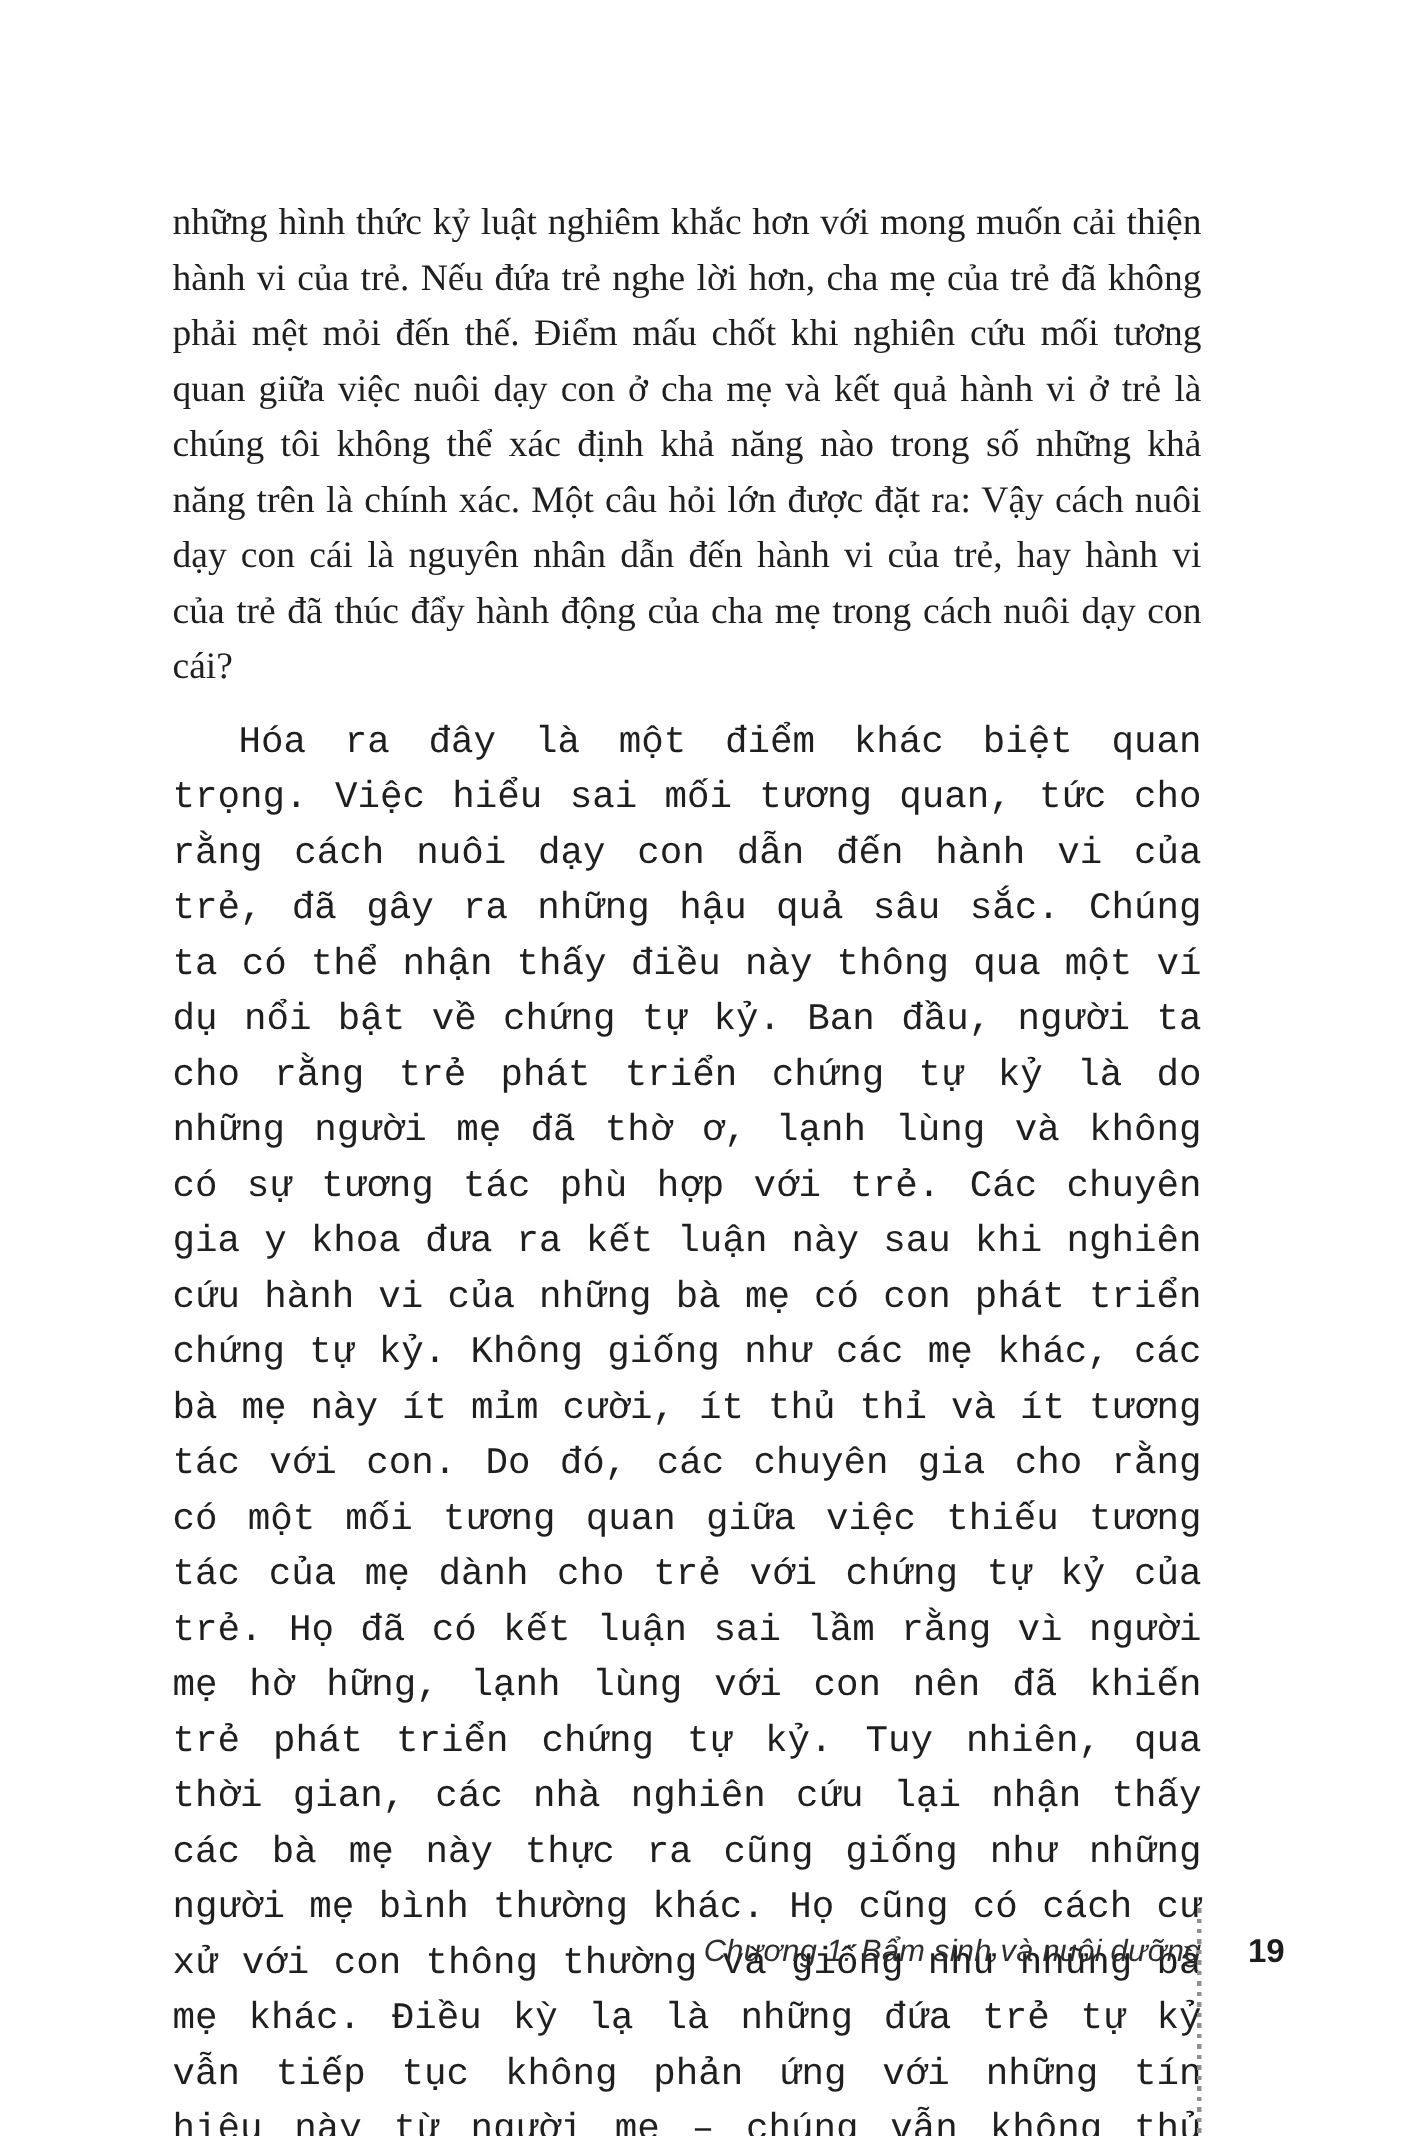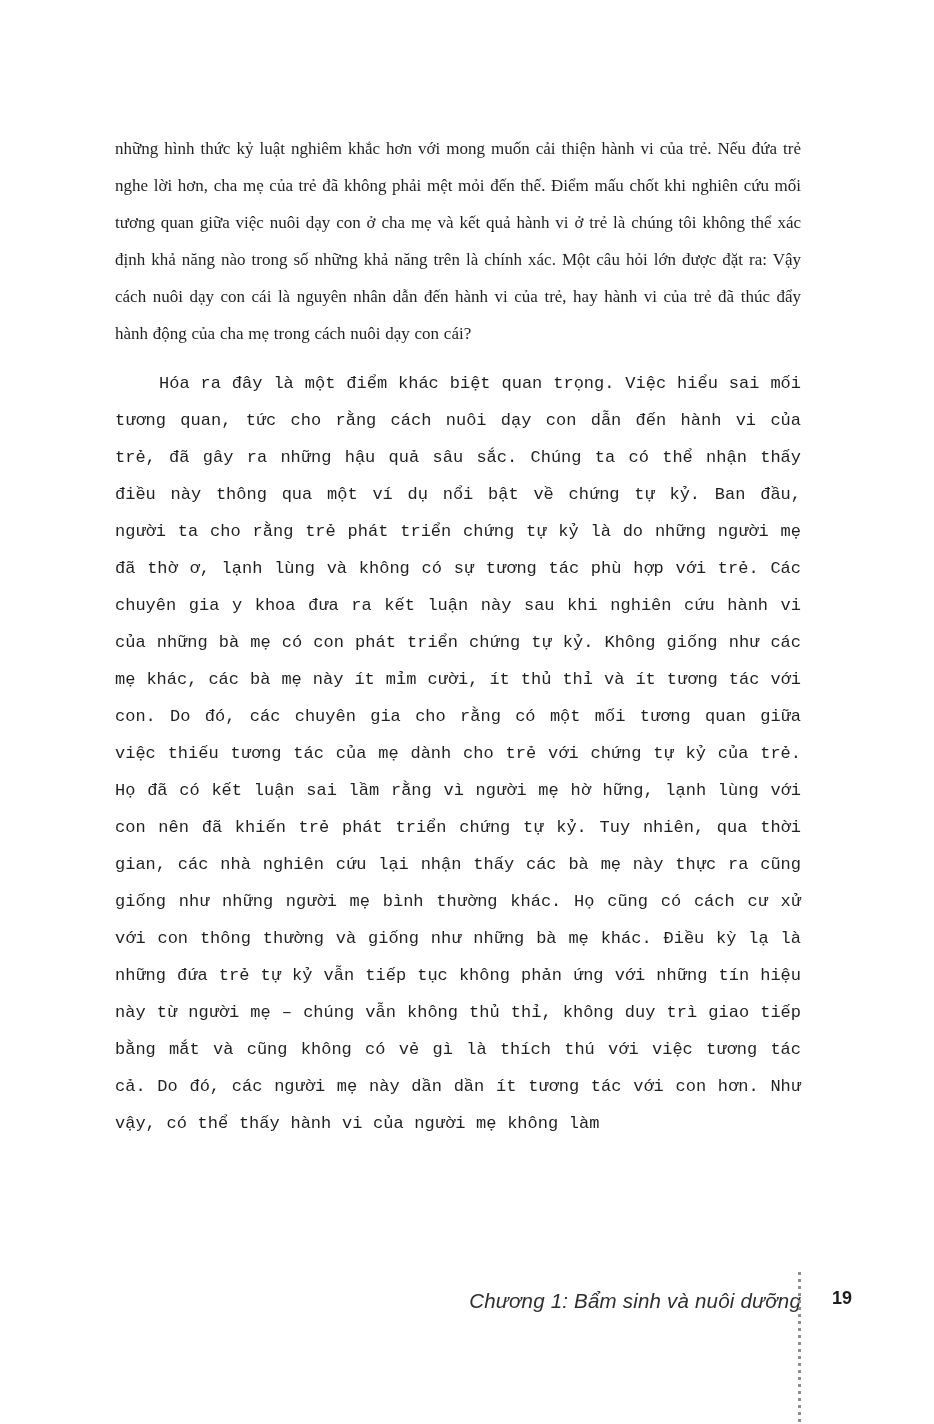--- a/index.html
+++ b/index.html
@@ -17,21 +17,21 @@
   }
   .text-block {
     position: absolute;
     left: 115px;
     top: 130px;
     width: 686px;
     color: #1f1f1f;
   }
   .text-block p {
     margin: 0 0 13px 0;
-    font-size: 17px;
+    font-size: 25px;
     line-height: 37px;
     text-align: justify;
     text-justify: inter-word;
     word-spacing: 0.5px;
   }
   .text-block p.indent {
     text-indent: 44px;
     font-family: Liberation Mono, monospace;
   }
   .footer {
@@ -52,21 +52,21 @@
     font-size: 20.5px;
     color: #2e2e2e;
     letter-spacing: 0.2px;
   }
   .footer-pagenum {
     position: absolute;
     left: 816px;
     top: 2px;
     font-family: "Liberation Sans", sans-serif;
     font-weight: bold;
-    font-size: 18px;
+    font-size: 22px;
     color: #1c1c1c;
   }
   .dotted-rule {
     position: absolute;
     left: 798px;
     top: 1272px;
     width: 3px;
     height: 152px;
     background-image: repeating-linear-gradient(
       to bottom,

